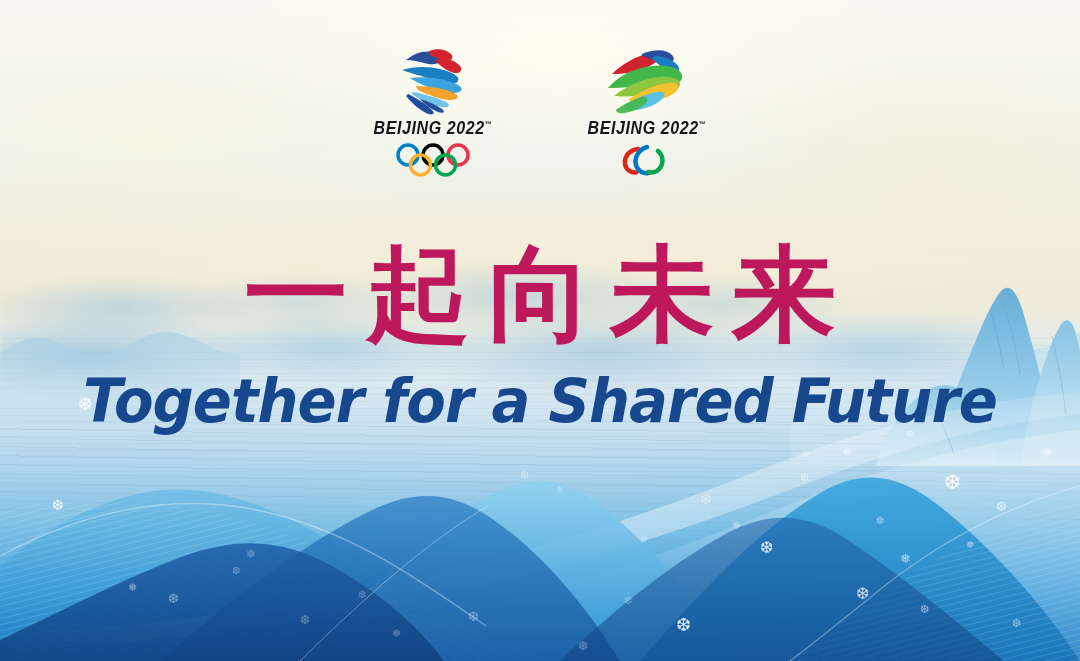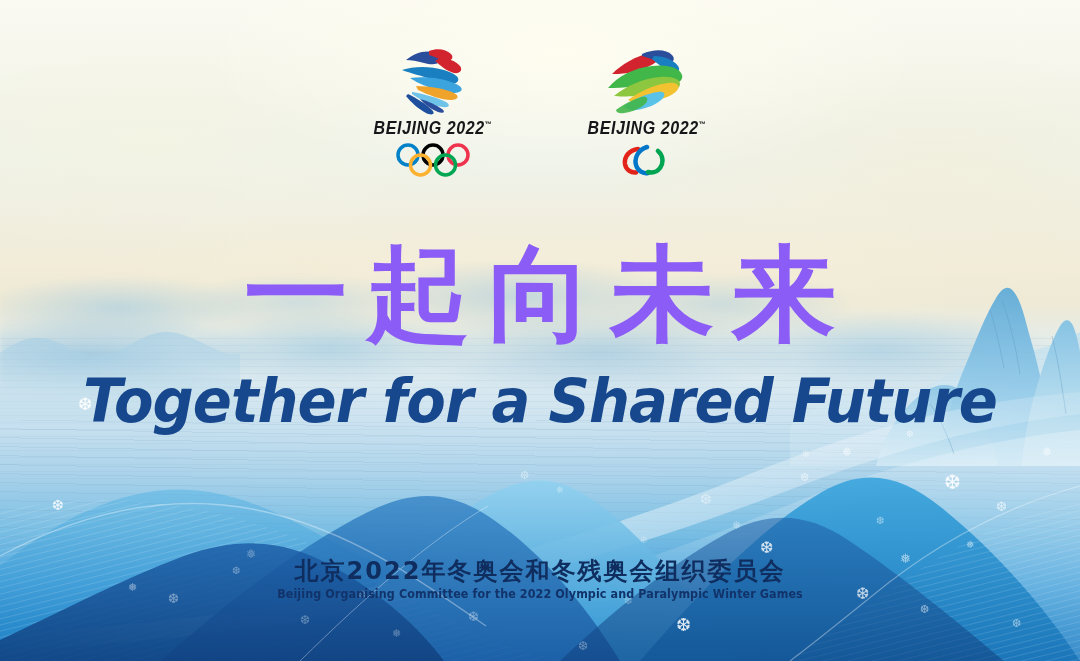--- a/index.html
+++ b/index.html
@@ -112,21 +112,21 @@
   .emblem-word sup{font-size:7px;vertical-align:super;}
   .emblem-sym{margin-top:6px;height:34px;display:flex;align-items:center;justify-content:center;}
 
   
   .slogan-cn{
     position:absolute;left:0;top:238px;width:1080px;
     text-align:center;
     font-family:"DejaVu Serif","Liberation Serif",serif;
     font-weight:bold;
     font-size:104px;line-height:112px;
-    color:#8b5cf6;
+    color:#be185d;
     letter-spacing:18px;
     text-indent:18px;
     white-space:nowrap;
   }
   .slogan-en{
     position:absolute;left:0;top:368px;width:1080px;
     text-align:center;
     font-family:"DejaVu Sans","Liberation Sans",sans-serif;
     font-weight:bold;font-style:italic;
     font-size:60px;line-height:66px;
@@ -380,18 +380,14 @@
           </g>
         </svg>
       </div>
     </div>
 
   </div>
 
   <div class="slogan-cn">一起向未来</div>
   <div class="slogan-en">Together for a Shared Future</div>
 
-  <div class="org">
-    <div class="org-cn">北京2022年冬奥会和冬残奥会组织委员会</div>
-    <div class="org-en">Beijing Organising Committee for the 2022 Olympic and Paralympic Winter Games</div>
-  </div>
 
 </div>
 
 </body></html>

